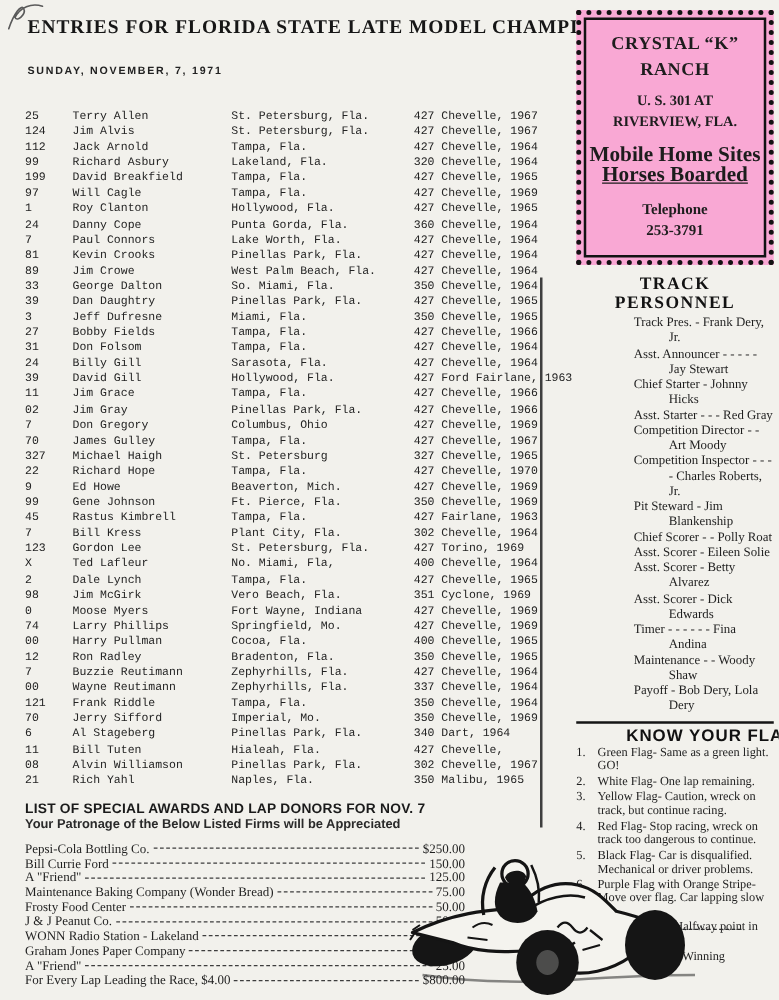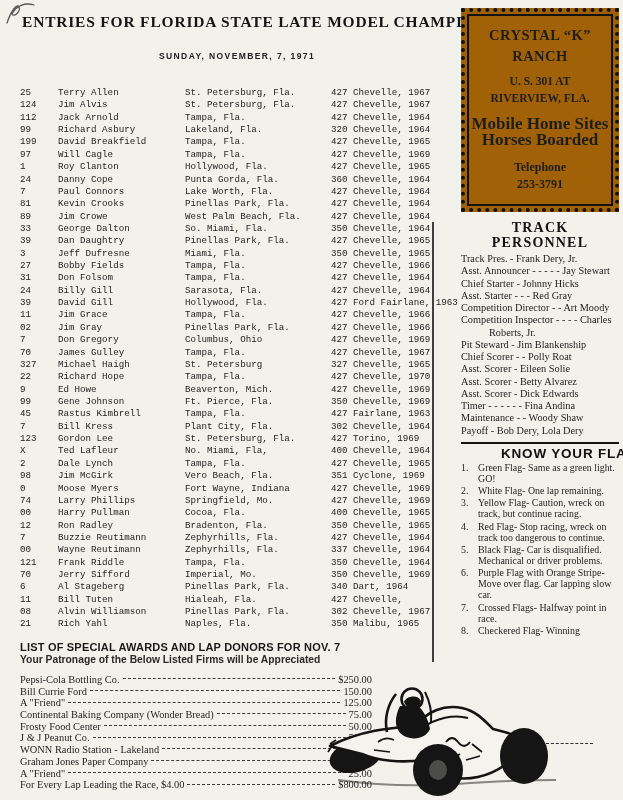--- a/index.html
+++ b/index.html
@@ -8,21 +8,21 @@
     background:#f2f1ec;color:#1d1d1d;
     font-family:"Liberation Serif", serif;
     -webkit-font-smoothing:antialiased;
   }
   .page-title{
     position:absolute;top:13px;left:22px;width:430px;text-align:center;
     font-family:"Liberation Serif", serif;font-weight:bold;font-size:15.5px;
     letter-spacing:.8px;white-space:nowrap;color:#161616;
   }
   .race-date{
-    position:absolute;top:51px;left:22px;width:430px;text-align:center;
+    position:absolute;top:51px;left:22px;width:430px;
     font-family:"Liberation Sans", sans-serif;font-weight:bold;font-size:8.5px;
     letter-spacing:1.4px;white-space:nowrap;color:#222;
   }
   .entries{
     position:absolute;top:87px;left:20px;width:440px;
     font-family:"Liberation Mono","DejaVu Sans Mono", monospace;
     font-size:9.2px;color:#232323;
   }
   .entry-row{display:flex;height:12.36px;line-height:12.36px;white-space:nowrap;}
   .col-num{width:38px;flex:none;}
@@ -37,31 +37,31 @@
   .awards-sub{
     font-family:"Liberation Sans", sans-serif;font-size:10.3px;font-weight:bold;
     white-space:nowrap;color:#2a2a2a;margin-top:1px;
   }
   .donors{margin-top:9px;font-size:10.4px;color:#1f1f1f;}
   .donor-row{display:flex;align-items:center;height:11.7px;line-height:11.7px;}
   .donor-name{white-space:nowrap;}
   .donor-leader{flex:1;border-bottom:1.2px dashed #3d3d3d;margin:0 3px 2px 3px;min-width:8px;}
   .donor-amount{white-space:nowrap;}
   .right-col{position:absolute;left:461px;top:8px;width:158px;}
-  .ad-box{border:4px dotted #121212;padding:2px;background:#a16207;}
+  .ad-box{border:4px dotted #121212;padding:2px;background:#f9a8d4;}
   .ad-inner{border:2px solid #121212;padding:9px 2px 11px;text-align:center;}
   .ad-name{font-weight:bold;font-size:14.5px;line-height:21px;letter-spacing:.5px;font-family:"Liberation Serif", serif;}
   .ad-addr{font-weight:bold;font-size:11.5px;line-height:17px;margin-top:6px;}
   .ad-svc{font-weight:bold;font-size:17px;line-height:16px;margin-top:9px;}
   .ad-tel{font-weight:bold;font-size:12px;line-height:17px;margin-top:11px;}
   .tp-heading{
     text-align:center;font-weight:bold;font-size:14px;line-height:14.5px;
     letter-spacing:1.2px;margin-top:9px;color:#131313;
   }
-  .tp-list{margin-top:3px;font-size:10.3px;line-height:12.25px;color:#1e1e1e;}
+  .tp-list{margin-top:3px;font-size:10.3px;line-height:12.25px;color:#1e1e1e;margin-left:46px;}
   .tp-item{padding-left:28px;text-indent:-28px;}
   .flags-divider{border-top:2.5px solid #151515;margin:5px 0 2px 0;}
   .flags-heading{
     font-family:"Liberation Sans", sans-serif;font-weight:bold;font-size:13.5px;
     letter-spacing:.8px;white-space:nowrap;color:#111;padding-left:40px;
   }
   .flags-list{margin-top:2px;font-size:9.9px;line-height:10.9px;color:#1e1e1e;}
   .flag-item{display:flex;margin-bottom:1.5px;}
   .flag-num{width:17px;flex:none;}
   .flag-text{flex:1;}
@@ -408,21 +408,21 @@
         <span class="donor-amount">150.00</span>
       </div>
 
       <div class="donor-row">
         <span class="donor-name">A "Friend"</span>
         <span class="donor-leader"></span>
         <span class="donor-amount">125.00</span>
       </div>
 
       <div class="donor-row">
-        <span class="donor-name">Continental Baking Company (Wonder Bread)</span>
+        <span class="donor-name">Maintenance Baking Company (Wonder Bread)</span>
         <span class="donor-leader"></span>
         <span class="donor-amount">75.00</span>
       </div>
 
       <div class="donor-row">
         <span class="donor-name">Frosty Food Center</span>
         <span class="donor-leader"></span>
         <span class="donor-amount">50.00</span>
       </div>
 
@@ -460,21 +460,21 @@
 
 <div class="right-col">
 
   <div class="ad-box">
     <div class="ad-inner">
       <div class="ad-name">CRYSTAL “K”</div>
       <div class="ad-name">RANCH</div>
       <div class="ad-addr">U. S. 301 AT</div>
       <div class="ad-addr" style="margin-top:0;">RIVERVIEW, FLA.</div>
       <div class="ad-svc">Mobile Home Sites</div>
-      <div class="ad-svc" style="margin-top:0;">Horses Boarded</div>
+      <div class="ad-svc" style="margin-top:0;text-decoration:underline;">Horses Boarded</div>
       <div class="ad-tel">Telephone</div>
       <div class="ad-tel" style="margin-top:0;">253-3791</div>
     </div>
   </div>
 
   <div class="tp-heading">TRACK</div>
   <div class="tp-heading" style="margin-top:0;">PERSONNEL</div>
 
   <div class="tp-list">
 

